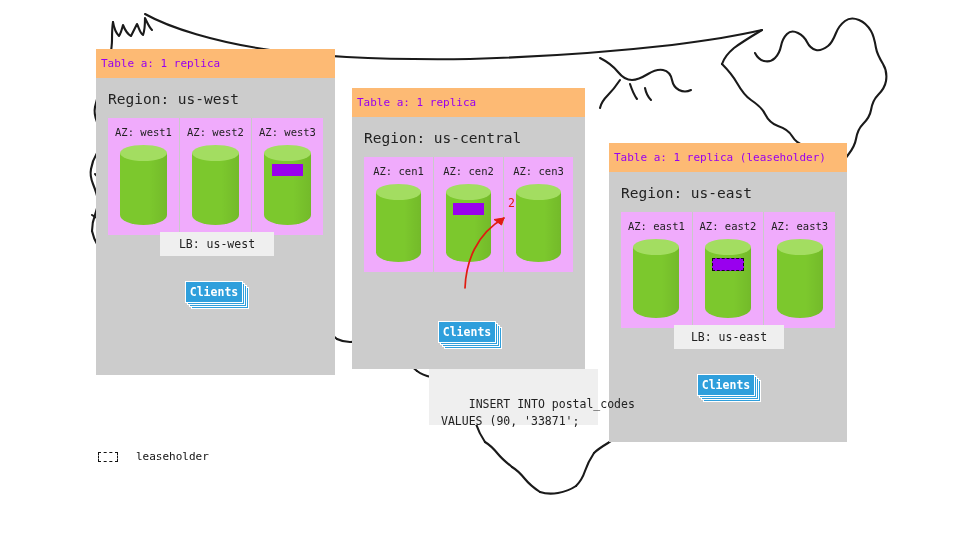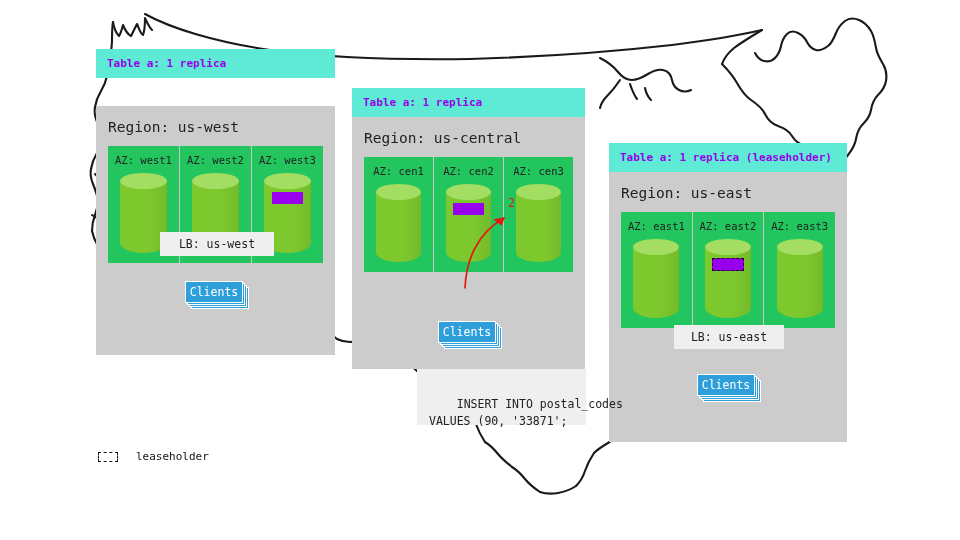--- a/index.html
+++ b/index.html
@@ -21,47 +21,46 @@
     width: 960px; height: 540px;
     pointer-events: none;
   }
 
   
   .region-panel {
     position: absolute;
     box-sizing: border-box;
   }
   .panel-header {
-    background: #5eead4;
+    background: #fdba74;
     color: #9900ee;
     font-size: 11px;
     line-height: 1;
-    padding: 9px 10px 9px 11px;
+    padding: 9px 10px 9px 5px;
     letter-spacing: 0px;
     white-space: nowrap;
-    font-weight: bold;
   }
   .panel-body {
     background: #cccccc;
     padding: 0;
     position: relative;
   }
   .region-title {
     color: #222222;
     font-size: 14.5px;
     padding: 13px 0 11px 12px;
     white-space: nowrap;
   }
   .az-row {
     display: flex;
     background: #cccccc;
     margin: 0 12px;
   }
   .az-card {
-    background: #22c55e;
+    background: #f0abfc;
     flex: 1 1 0;
     box-sizing: border-box;
     text-align: center;
     padding: 8px 0 10px 0;
     border-right: 1px solid #c9c9c9;
     position: relative;
   }
   .az-card:last-child { border-right: none; }
   .az-label {
     font-size: 10.5px;
@@ -116,20 +115,21 @@
     display: flex;
     align-items: center;
     justify-content: center;
     z-index: 8;
   }
 
   
   .clients {
     position: absolute;
     z-index: 6;
+    font-weight: bold;
   }
   .clients .layer {
     position: absolute;
     background: #2f9fdc;
     border: 1px solid #ffffff;
     box-sizing: border-box;
   }
   .clients .face {
     position: absolute;
     left: 0; top: 0;
@@ -315,21 +315,21 @@
       <path d="M95,174 C99,178 103,181 106,185"></path>
       <path d="M92,215 C96,218 100,220 104,221"></path>
       <path d="M104,268 C108,272 112,276 115,281"></path>
       <path d="M120,296 C124,300 127,304 129,309"></path>
       <path d="M129,309 C133,312 137,314 141,315"></path>
     </g>
   </svg>
 
   <div class="region-panel" style="left:96px; top:49px; width:239px; height:281px;">
     <div class="panel-header">Table a: 1 replica</div>
-    <div class="panel-body" style="height:249px;margin-top:28px;">
+    <div class="panel-body" style="height:297px;">
       <div class="region-title">Region: us-west</div>
 
       <div class="az-row">
 
         <div class="az-card">
           <div class="az-label">AZ: west1</div>
           <div class="cyl" style="width:47px;height:80px;">
             <div class="body" style="top:8px;width:47px;height:72px;"></div>
             <div class="shade" style="top:8px;left:0;width:47px;height:72px;"></div>
             <div class="top" style="width:47px;height:16px;"></div>
@@ -418,21 +418,21 @@
     <div class="clients" style="left:86px; top:233px; width:66px; height:30px;">
       <div class="layer" style="left:6px;top:6px;width:58px;height:22px;"></div>
       <div class="layer" style="left:4px;top:4px;width:58px;height:22px;"></div>
       <div class="layer" style="left:2px;top:2px;width:58px;height:22px;"></div>
       <div class="face" style="width:58px;height:22px;">
         <span>Clients</span>
       </div>
     </div>
   </div>
 
-  <div class="sql-box" style="left:417px; top:369px; width:169px; height:56px;">
+  <div class="sql-box" style="left:429px; top:369px; width:169px; height:56px;">
     <span>INSERT INTO postal_codes
 VALUES (90, '33871';</span>
   </div>
 
   <div class="region-panel" style="left:609px; top:143px; width:238px; height:282px;">
     <div class="panel-header">Table a: 1 replica (leaseholder)</div>
     <div class="panel-body" style="height:270px;">
       <div class="region-title">Region: us-east</div>
 
       <div class="az-row">

